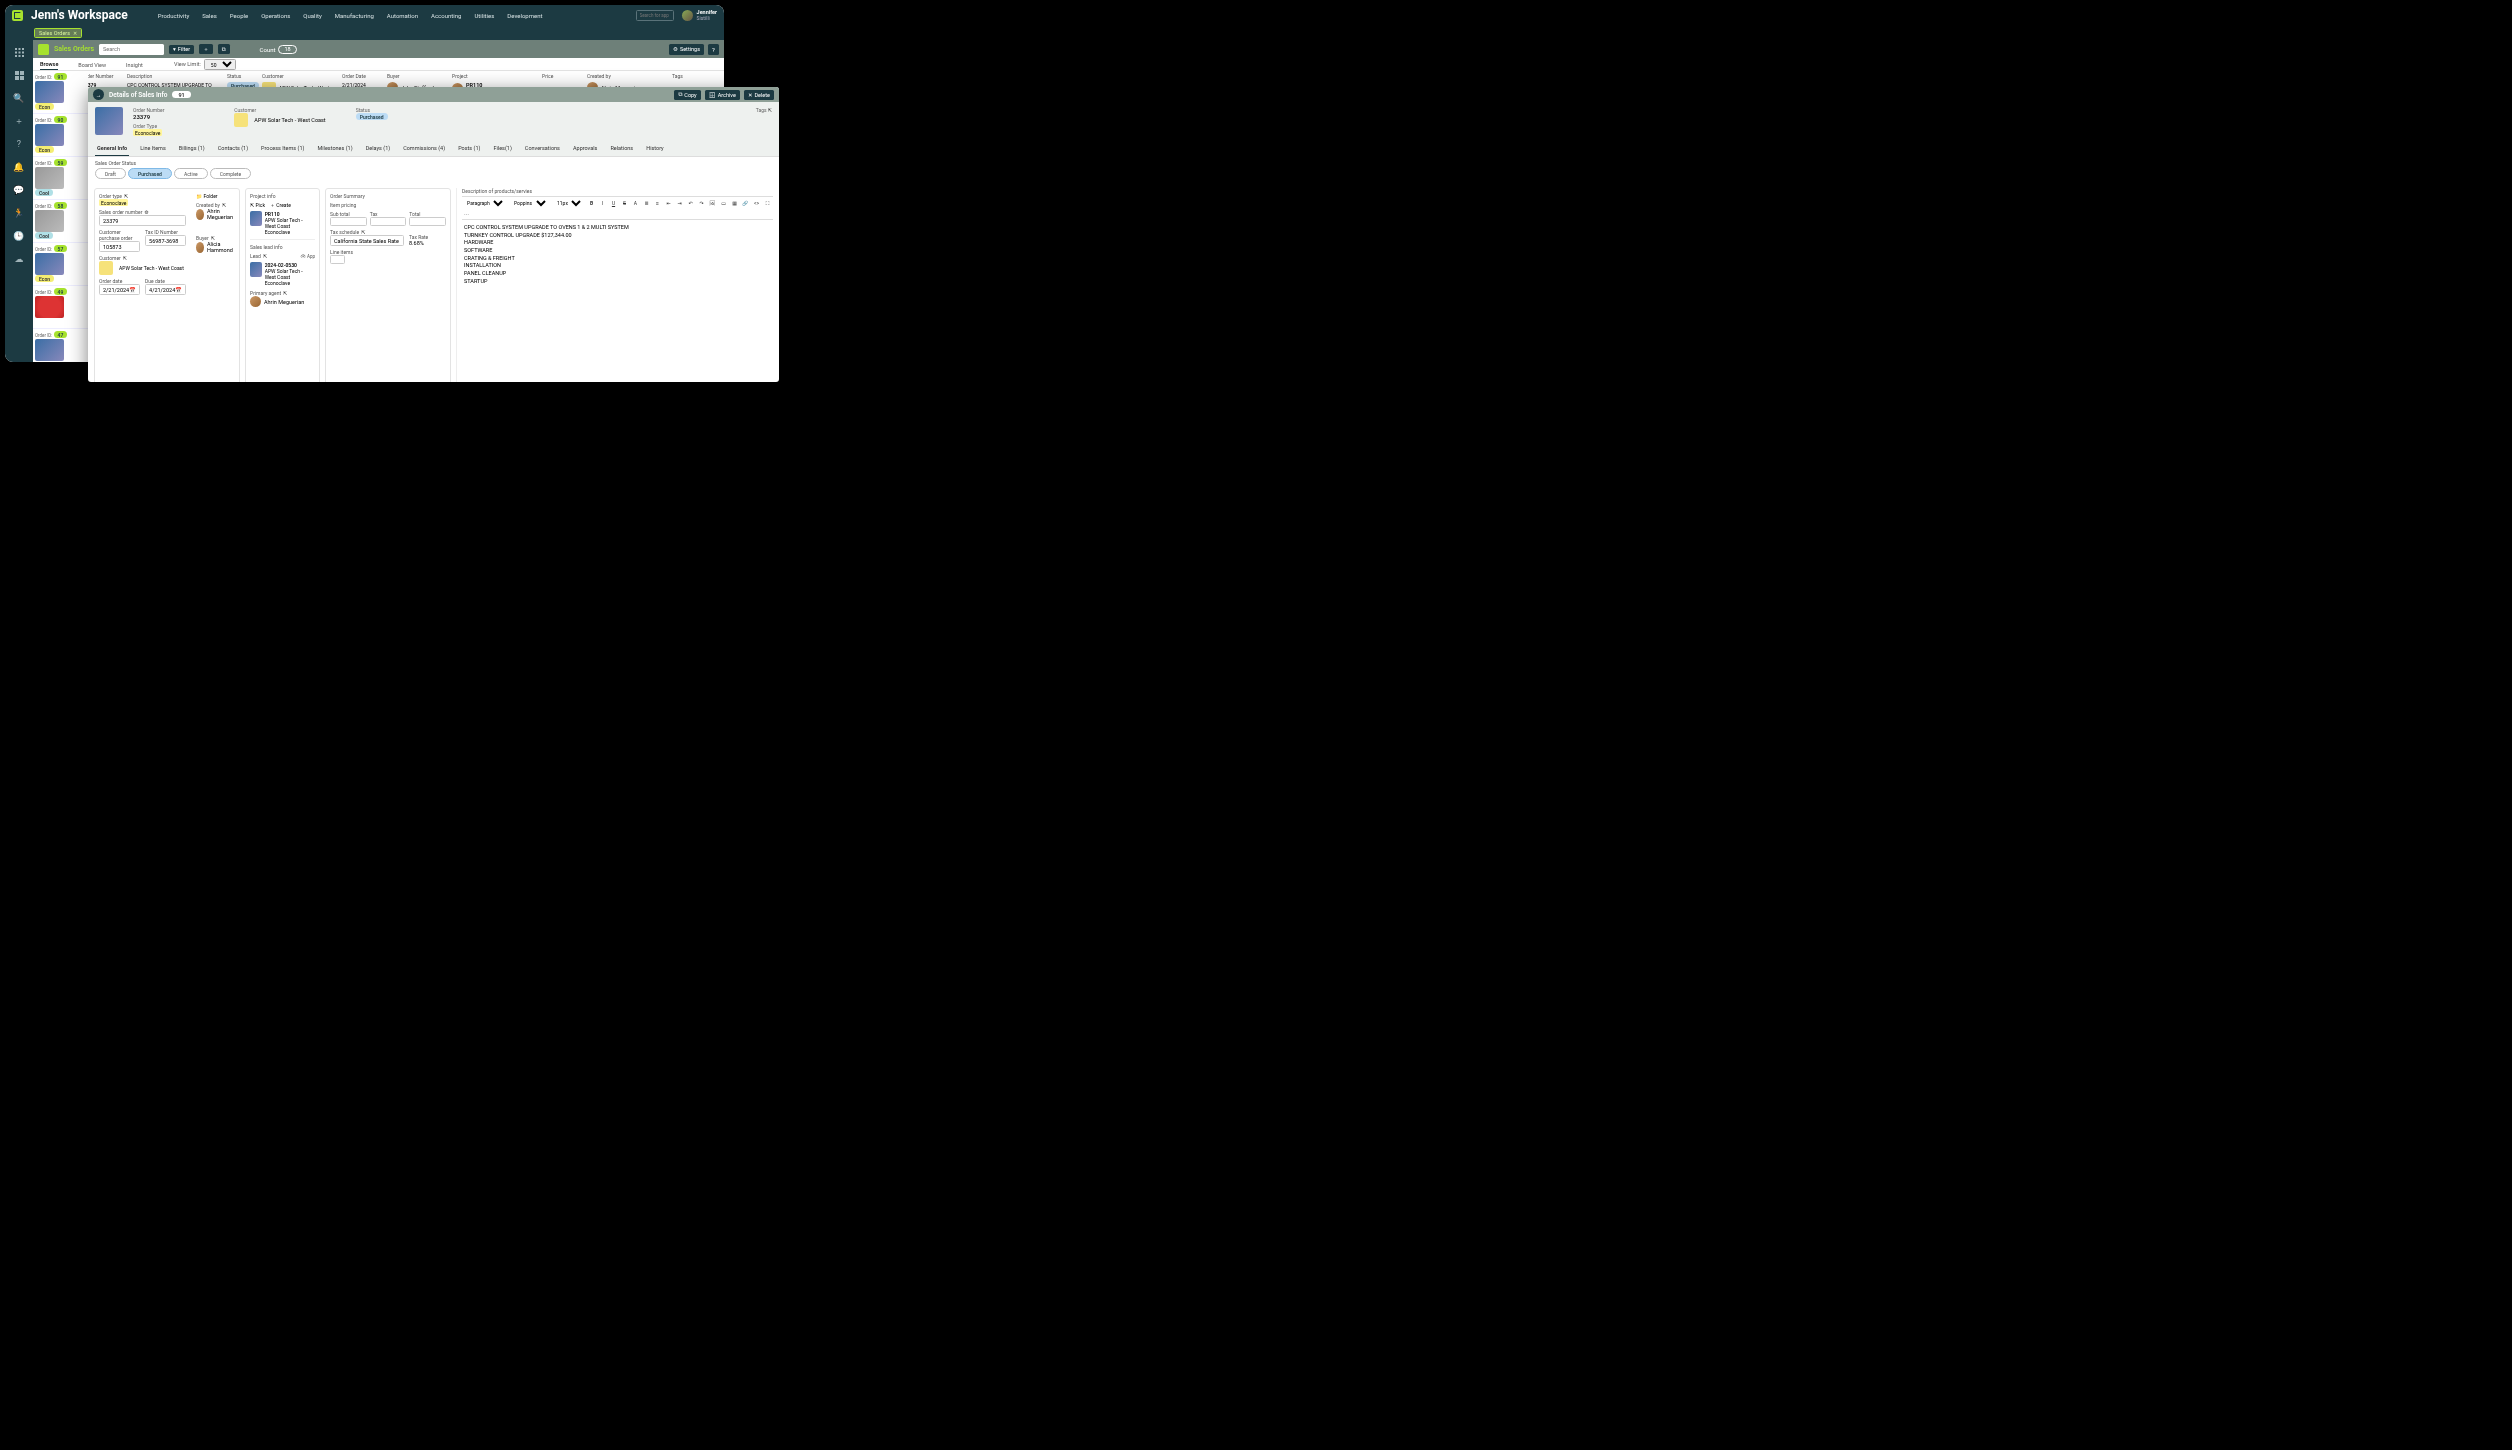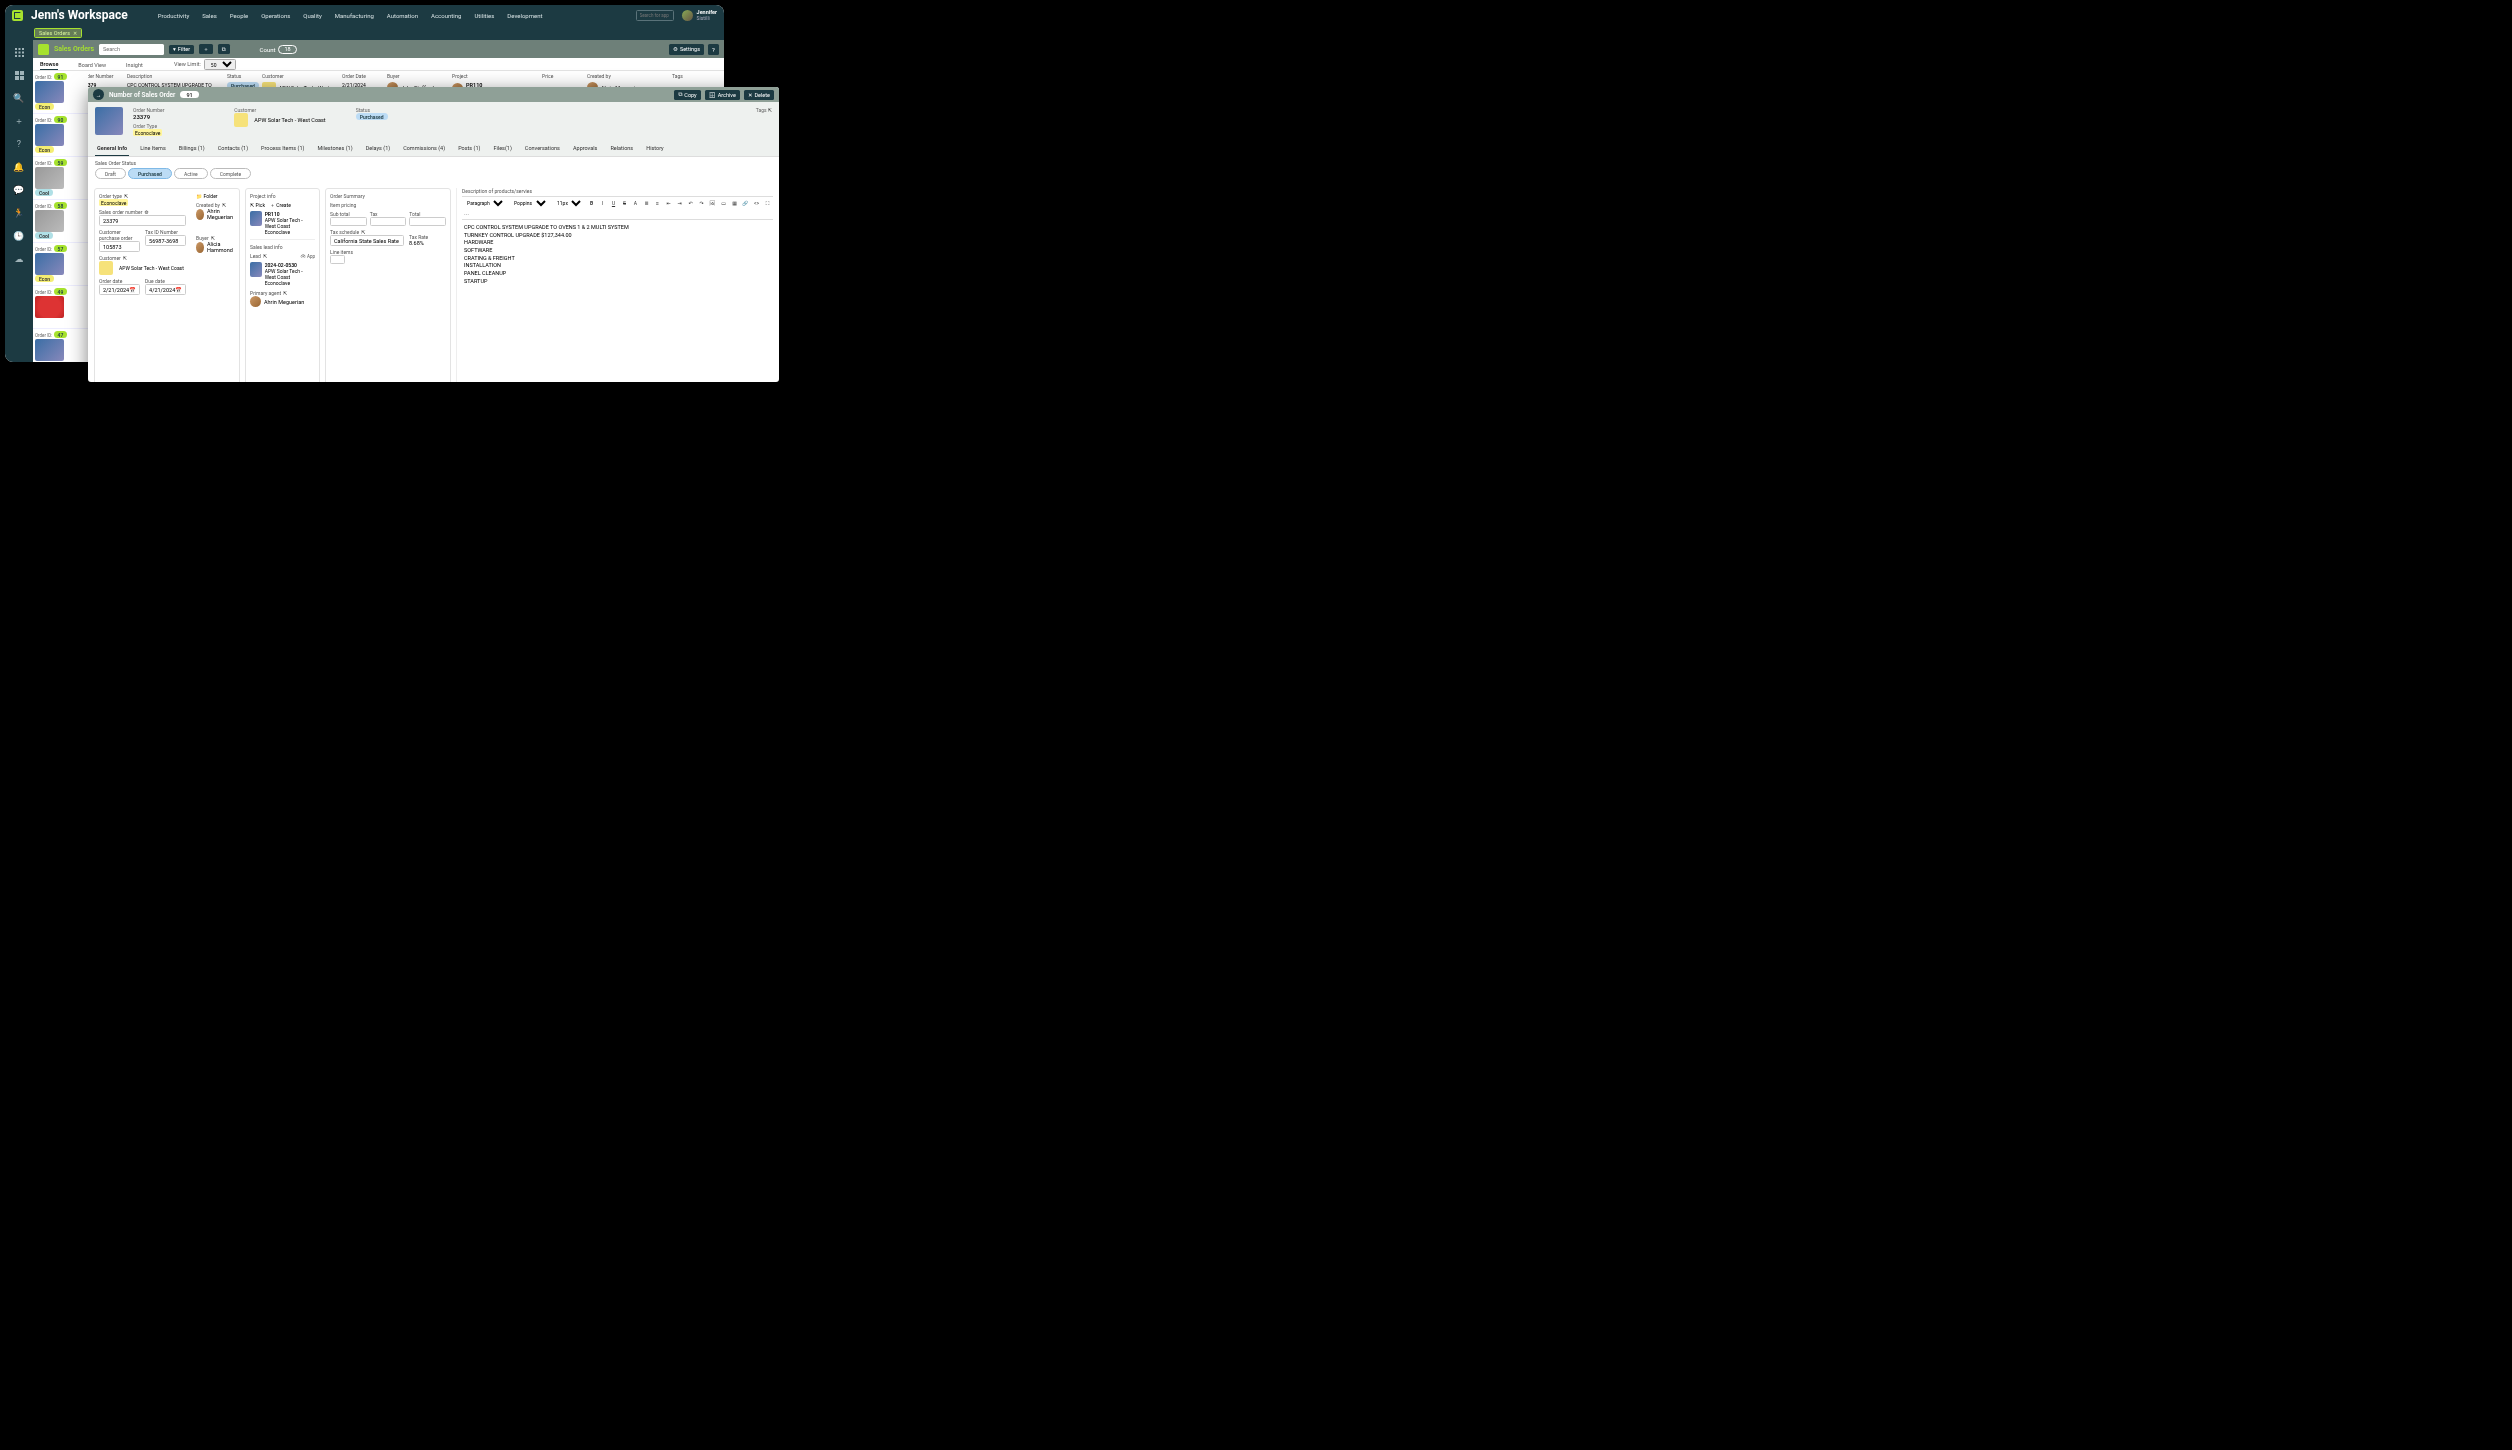--- a/index.html
+++ b/index.html
@@ -240,21 +240,21 @@
     <div class="idxrow"><span class="lbl">Order ID:</span> <span class="pill green">58</span><div class="thumb2 grey"></div><span class="pill cool">Cool</span></div>
     <div class="idxrow"><span class="lbl">Order ID:</span> <span class="pill green">57</span><div class="thumb2"></div><span class="pill yellow">Econ</span></div>
     <div class="idxrow"><span class="lbl">Order ID:</span> <span class="pill green">49</span><div class="thumb2 wrench"></div></div>
     <div class="idxrow"><span class="lbl">Order ID:</span> <span class="pill green">47</span><div class="thumb2"></div></div>
   </div>
 </div>
 
 <div class="overlay">
   <div class="ov-hdr">
     <div class="back">→</div>
-    <div class="ttl">Number of Sales Order</div>
+    <div class="ttl">Details of Sales Info</div>
     <div class="badge">91</div>
     <div class="actions">
       <button class="btn-dark">
           <span>⧉</span>
           <span>Copy</span>
         </button>
       <button class="btn-dark">
           <span>🗄</span>
           <span>Archive</span>
         </button>

